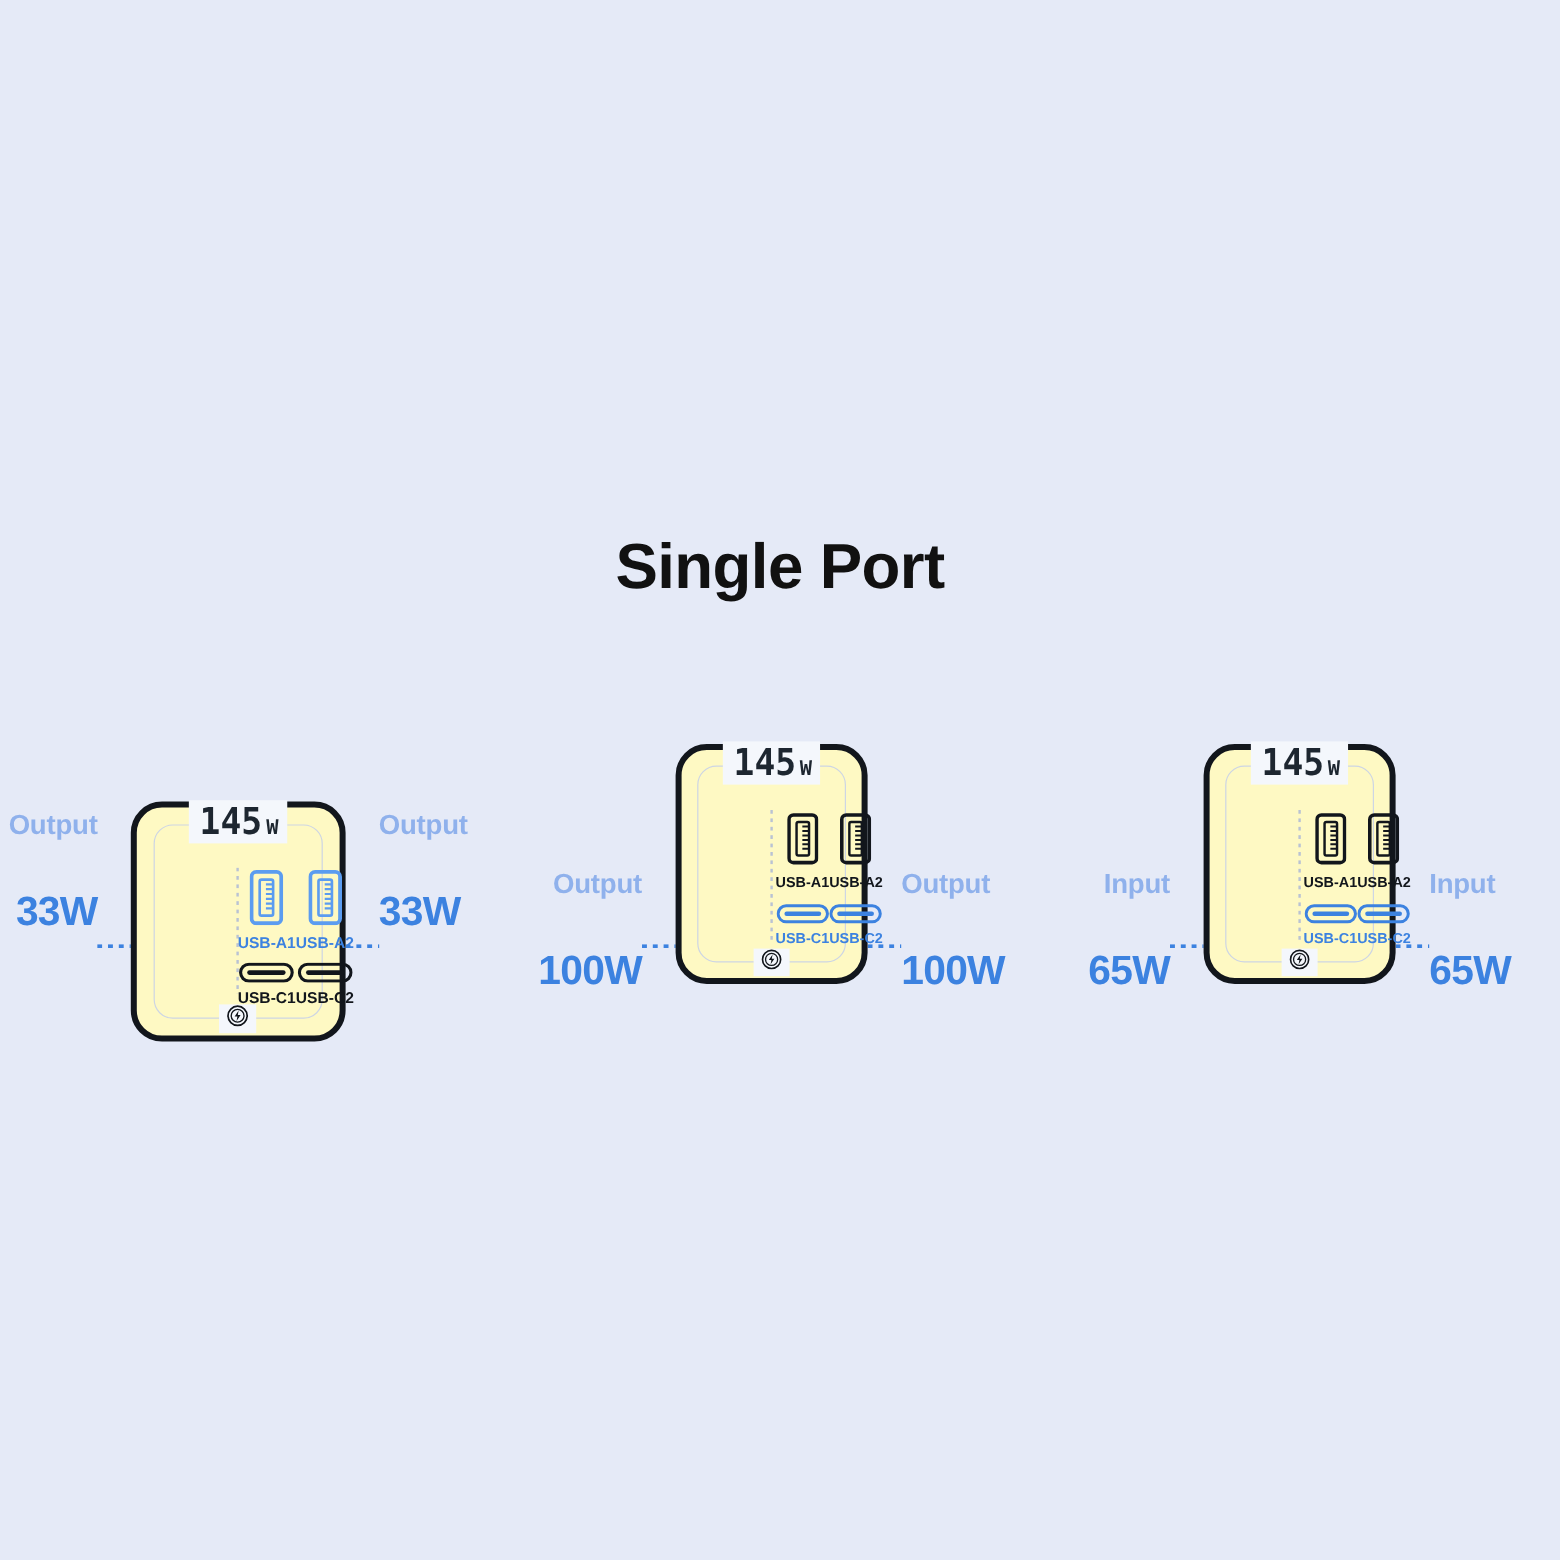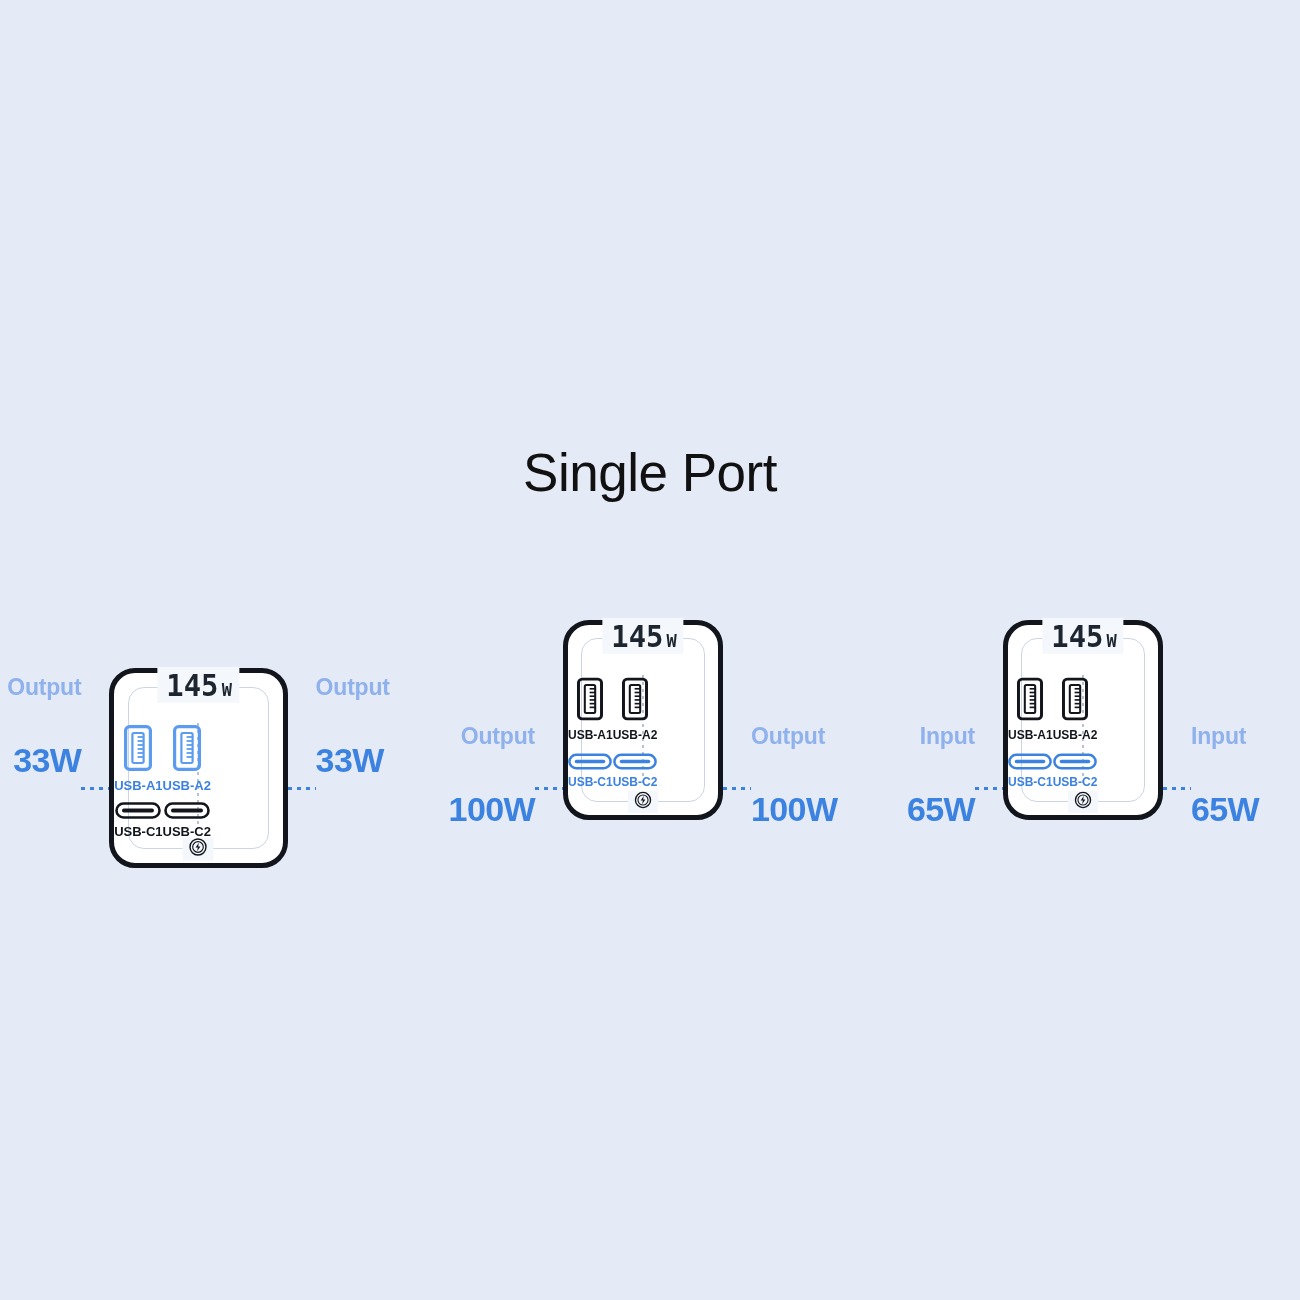--- a/index.html
+++ b/index.html
@@ -16,21 +16,21 @@
   }
 
   
   .page-title {
     position: absolute;
     top: 443px;
     left: 0;
     width: 1300px;
     text-align: center;
     font-size: 53px;
-    font-weight: normal;
+    font-weight: bold;
     letter-spacing: -0.5px;
     color: #111111;
     line-height: 1.15;
   }
 
   
   .groups {
     position: absolute;
     top: 0;
     left: 0;
@@ -77,21 +77,21 @@
     background-repeat: repeat-x;
     align-self: center;
   }
 
   
   .charger {
     position: relative;
     box-sizing: border-box;
     border: 5px solid #12161c;
     border-radius: 26px;
-    background: #ffffff;
+    background: #fef9c3;
   }
   .charger-inner {
     position: absolute;
     box-sizing: border-box;
     border: 1.5px solid #cdd5e4;
     border-radius: 16px;
     background: transparent;
   }
 
   
@@ -138,23 +138,24 @@
     width: 2px;
     background-image: linear-gradient(to bottom, #b9c2d3 0 3px, rgba(0,0,0,0) 3px 7px);
     background-size: 2px 7px;
     background-repeat: repeat-y;
   }
 
   
   .ports {
     position: absolute;
     display: flex;
-    justify-content: flex-start;
+    justify-content: center;
     align-items: flex-start;
     width: 100%;
+    padding-left: 48px;
   }
   .port-col {
     display: flex;
     flex-direction: column;
     align-items: center;
   }
   .port-label {
     font-weight: bold;
     white-space: nowrap;
     color: #12161c;

